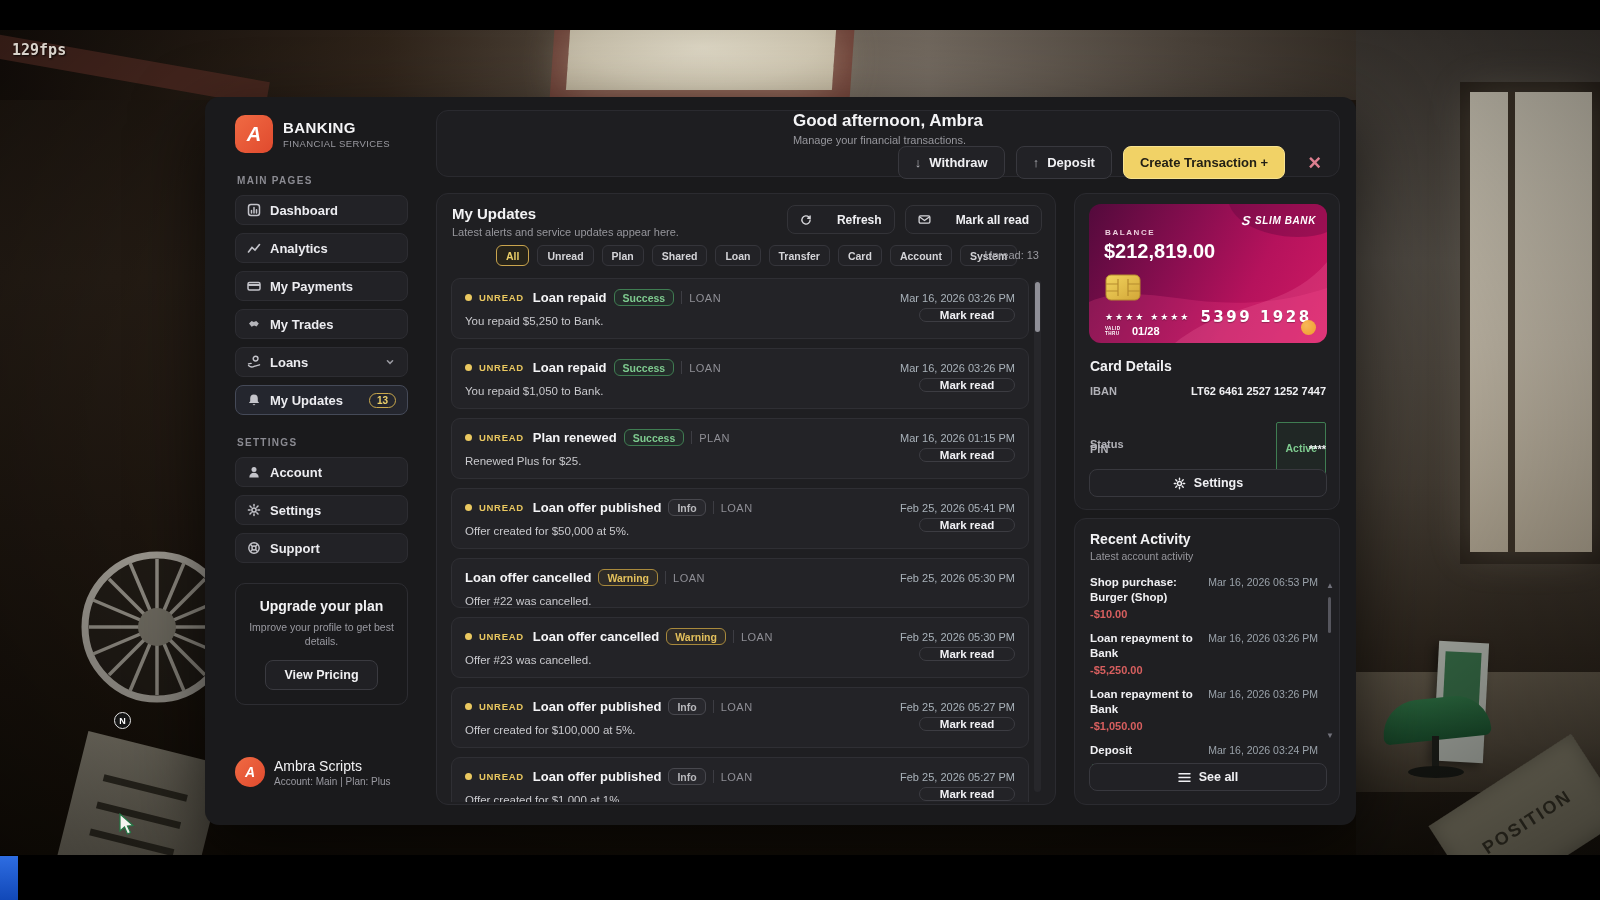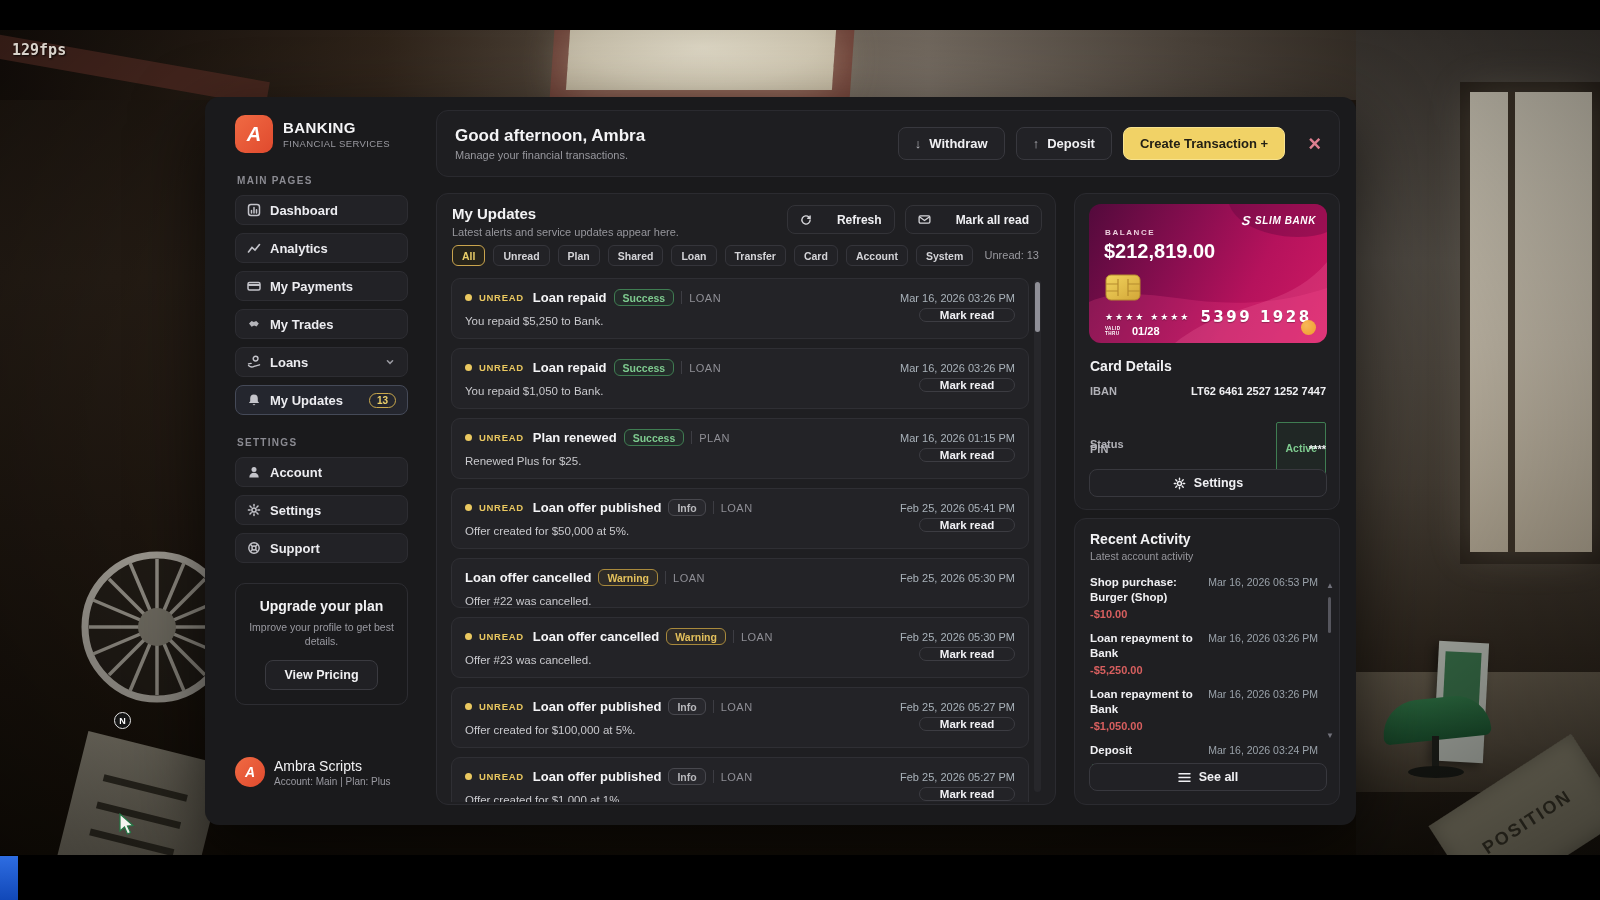--- a/index.html
+++ b/index.html
@@ -82,21 +82,21 @@
   .upgrade button { margin-top:12px; height:30px; padding:0 18px; background:#202024; border:1px solid #3a3a40; border-radius:8px;
     color:#f0f0f3; font-size:12.5px; font-weight:bold; font-family:inherit; cursor:pointer; }
   .account { position:absolute; left:0px; top:642px; width:173px; display:flex; align-items:center; gap:9px; }
   .avatar { width:30px; height:30px; border-radius:50%; background:linear-gradient(135deg,#f06a43,#e04a2e);
     display:flex; align-items:center; justify-content:center; color:#fff; font-weight:bold; font-size:14px; font-style:italic; }
   .acc-name { font-size:14px; font-weight:normal; color:#f2f2f4; }
   .acc-meta { font-size:10px; color:#9a9aa1; margin-top:2px; }
 
   
   .header { position:absolute; left:231px; top:13px; width:904px; height:67px; background:#1e1e21; border:1px solid #2a2a2f;
-    border-radius:12px; display:flex; align-items:center; padding:0 18px; }
+    border-radius:12px; display:flex; align-items:center; padding:0 18px;flex-direction:column; }
   .h-text h1 { font-size:17px; font-weight:bold; color:#f4f4f6; }
   .h-text p { font-size:11px; color:#97979d; margin-top:3px; }
   .h-actions { margin-left:auto; display:flex; align-items:center; gap:11px; }
   .btn-ghost { height:33px; padding:0 16px; background:#222226; border:1px solid #38383e; border-radius:8px; color:#f0f0f3;
     font-size:13px; font-weight:bold; font-family:inherit; display:flex; align-items:center; gap:8px; cursor:pointer; }
   .btn-ghost .ar { color:#b9b9bf; font-size:13px; }
   .btn-primary { height:33px; padding:0 16px; background:#f1d266; border:1px solid #f7e28f; border-radius:8px; color:#232015;
     font-size:13px; font-weight:bold; font-family:inherit; cursor:pointer; }
   .btn-close { margin-left:12px; background:none; border:none; color:#dd7f90; font-size:22px; font-weight:bold; line-height:1;
     cursor:pointer; font-family:inherit; }
@@ -107,21 +107,21 @@
   .upd-title { position:absolute; left:15px; top:11px; }
   .upd-title h2 { font-size:15px; font-weight:bold; color:#f2f2f4; }
   .upd-title p { font-size:11px; color:#96969c; margin-top:4px; }
   .upd-actions { position:absolute; right:13px; top:11px; display:flex; gap:10px; }
   .btn-small { height:29px; padding:0 12px; background:#212125; border:1px solid #333338; border-radius:8px; color:#f0f0f3;
     font-size:12px; font-weight:bold; font-family:inherit; display:flex; align-items:center; gap:25px; cursor:pointer; }
   .btn-small svg { color:#d6d6da; }
   .chips { position:absolute; left:15px; top:51px; display:flex; gap:8px; }
   .chip { height:21px; padding:0 9px; background:#222226; border:1px solid #35353b; border-radius:6px; color:#d4d4d8;
     font-size:10.5px; font-weight:bold; font-family:inherit; cursor:pointer; }
-  .chip.active { border-color:#c9a44e; color:#eace69; background:#26231a; }
+  .chip.active { border-color:#c9a44e; color:#eace69; background:#26231a;margin-left:44px; }
   .unread-count { position:absolute; right:16px; top:55px; font-size:11px; color:#9a9aa0; }
   .list { position:absolute; left:14px; top:84px; width:578px; height:524px; overflow:hidden; }
   .item { background:#232327; border:1px solid #2f2f34; border-radius:9px; height:61px; margin-bottom:9px; position:relative; padding:10px 13px; }
   .item.read { height:50px; }
   .item-top { display:flex; align-items:center; gap:7px; }
   .udot { width:7px; height:7px; border-radius:50%; background:#eac860; }
   .ulabel { font-size:9.5px; font-weight:bold; letter-spacing:.7px; color:#eac860; }
   .ititle { font-size:13px; font-weight:bold; color:#f4f4f6; margin-left:2px; }
   .badge { font-size:10.5px; font-weight:bold; border-radius:6px; padding:1.5px 8px; border:1px solid; }
   .badge.success { color:#7ecb8f; border-color:#3f7d52; background:rgba(60,160,90,.07); }

